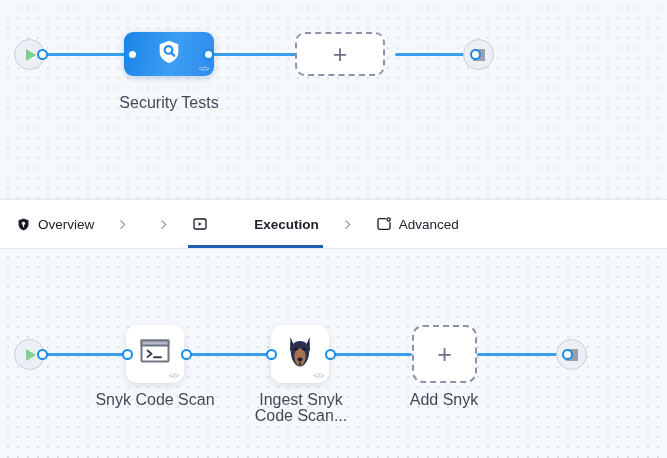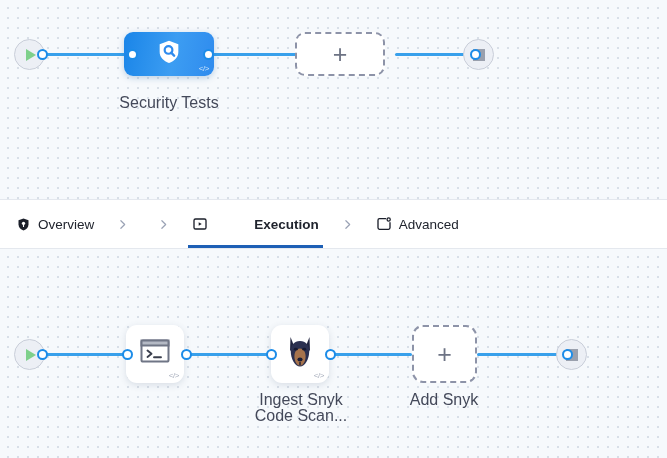--- a/index.html
+++ b/index.html
@@ -215,20 +215,21 @@
           <rect x="2.5" y="2.5" width="27" height="21" rx="1.6" fill="#ffffff" stroke="#6f7585" stroke-width="2"></rect>
           <rect x="2.5" y="2.5" width="27" height="5" fill="#b4b9c4" stroke="#6f7585" stroke-width="2"></rect>
           <path d="M8.5 12.5 L12.5 15.8 L8.5 19" fill="none" stroke="#3a3f4d" stroke-width="1.9" stroke-linecap="round" stroke-linejoin="round"></path>
           <line x1="15" y1="19.3" x2="22" y2="19.3" stroke="#3a3f4d" stroke-width="1.9" stroke-linecap="round"></line>
         </svg>
       </span>
       <span class="code-badge dark">&lt;/&gt;</span>
     </div>
     <div class="port" style="left:122px; top:100px;"></div>
     <div class="port" style="left:181px; top:100px;"></div>
+    <div class="caption" style="left:90px; top:143px; width:130px;">Snyk Code Scan</div>
 
     <div class="node step-node" style="left:271px; top:76px;">
       <span>
         <svg width="30" height="34" viewBox="0 0 30 34">
           <path d="M5.5 2 L9.5 12 L5 16 Z" fill="#20243f"></path>
           <path d="M24.5 2 L20.5 12 L25 16 Z" fill="#20243f"></path>
           <path d="M15 6 C21 6 24.2 10.5 24.2 16.5 C24.2 24 20 31.5 15 31.5 C10 31.5 5.8 24 5.8 16.5 C5.8 10.5 9 6 15 6 Z" fill="#2b3050"></path>
           <path d="M15 13.5 C18.4 13.5 20.6 17 20.6 21.5 C20.6 26.6 17.8 30.8 15 30.8 C12.2 30.8 9.4 26.6 9.4 21.5 C9.4 17 11.6 13.5 15 13.5 Z" fill="#a6734c"></path>
           <ellipse cx="10.8" cy="14.2" rx="2" ry="1.4" fill="#151830"></ellipse>
           <ellipse cx="19.2" cy="14.2" rx="2" ry="1.4" fill="#151830"></ellipse>

